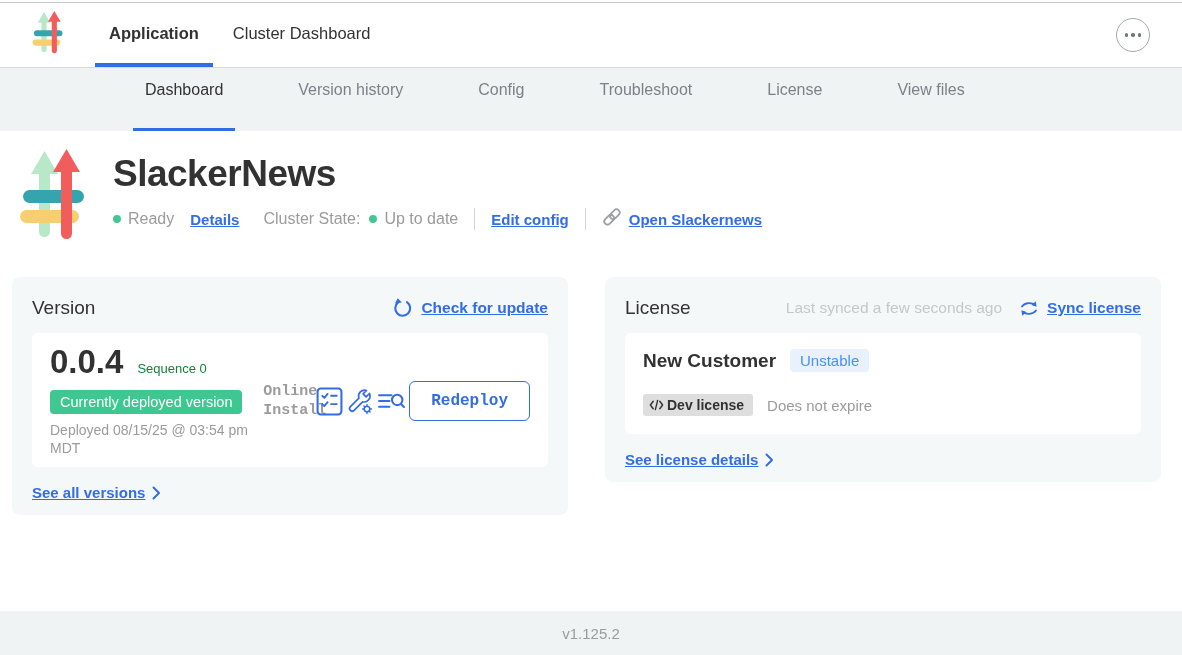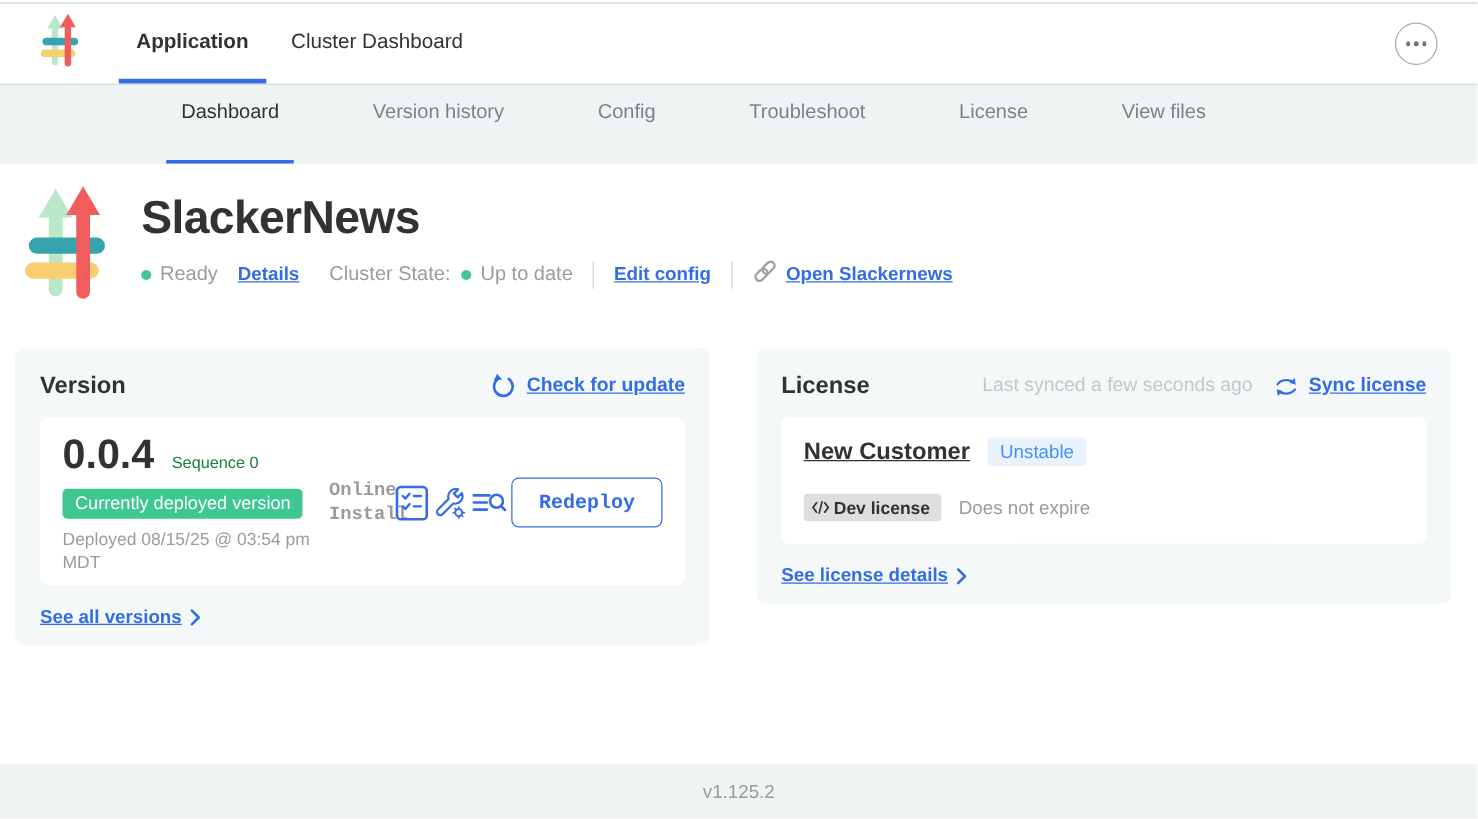--- a/index.html
+++ b/index.html
@@ -80,21 +80,21 @@
   .cluster-label { margin-left: 24px; }
   .cluster-label + .dot { margin-left: 9px; }
   .vdiv { width: 1px; height: 22px; background: #d0d4d6; margin: 0 16px; }
   .openapp { display: flex; align-items: center; gap: 7px; }
   .openapp .link { margin-left: 0; }
 
   
   .cards { display: flex; align-items: flex-start; gap: 37px; margin-top: 30px; padding-left: 12px; }
   .card { width: 556px; background: #f5f8f9; border-radius: 8px; padding: 20px 20px 14px 20px; }
   .card-head { display: flex; align-items: center; }
-  .card-title { font-size: 19px; font-weight: 700; color: #323232; }
+  .card-title { font-size: 19px; font-weight: 400; color: #323232; }
   .card-head-right { margin-left: auto; display: flex; align-items: center; gap: 9px; }
   .muted-light { color: #c4c8cb; font-size: 15.5px; margin-right: 8px; white-space: nowrap; }
   .inner { background: #fff; border-radius: 6px; margin-top: 14px; }
 
   
   .version-inner { padding: 12px 18px 10px 18px; display: flex; align-items: center; }
   .version-left { flex: 1; }
   .ver-row { display: flex; align-items: baseline; }
   .ver-num { font-size: 33px; font-weight: 700; color: #323232; line-height: 34px; }
   .ver-seq { margin-left: 14px; font-size: 13px; color: #15803d; }
@@ -111,21 +111,21 @@
   .redeploy-btn {
     background: #fff; border: 1px solid #326de6; color: #326de6;
     font-family: inherit; font-weight: 700; font-size: 16px;
     padding: 10px 21px; border-radius: 6px; cursor: pointer; white-space: nowrap;
   }
   .card-footer-link { margin-top: 17px; display: flex; align-items: center; gap: 7px; }
 
   
   .license-inner { padding: 16px 18px 18px 18px; }
   .lic-row1 { display: flex; align-items: center; }
-  .customer-name { font-size: 19px; font-weight: 600; color: #323232; text-decoration: underline; }
+  .customer-name { font-size: 19px; font-weight: 600; color: #323232; }
   .channel-badge {
     margin-left: 14px; background: #e9f1fc; color: #4591f5;
     font-size: 15px; padding: 3px 10px; border-radius: 4px;
   }
   .lic-row2 { margin-top: 22px; display: flex; align-items: center; }
   .type-badge {
     background: #dedede; color: #323232;
     font-size: 14px; font-weight: 600;
     padding: 3px 9px 3px 6px; border-radius: 3px;
     display: flex; align-items: center; gap: 3px;

